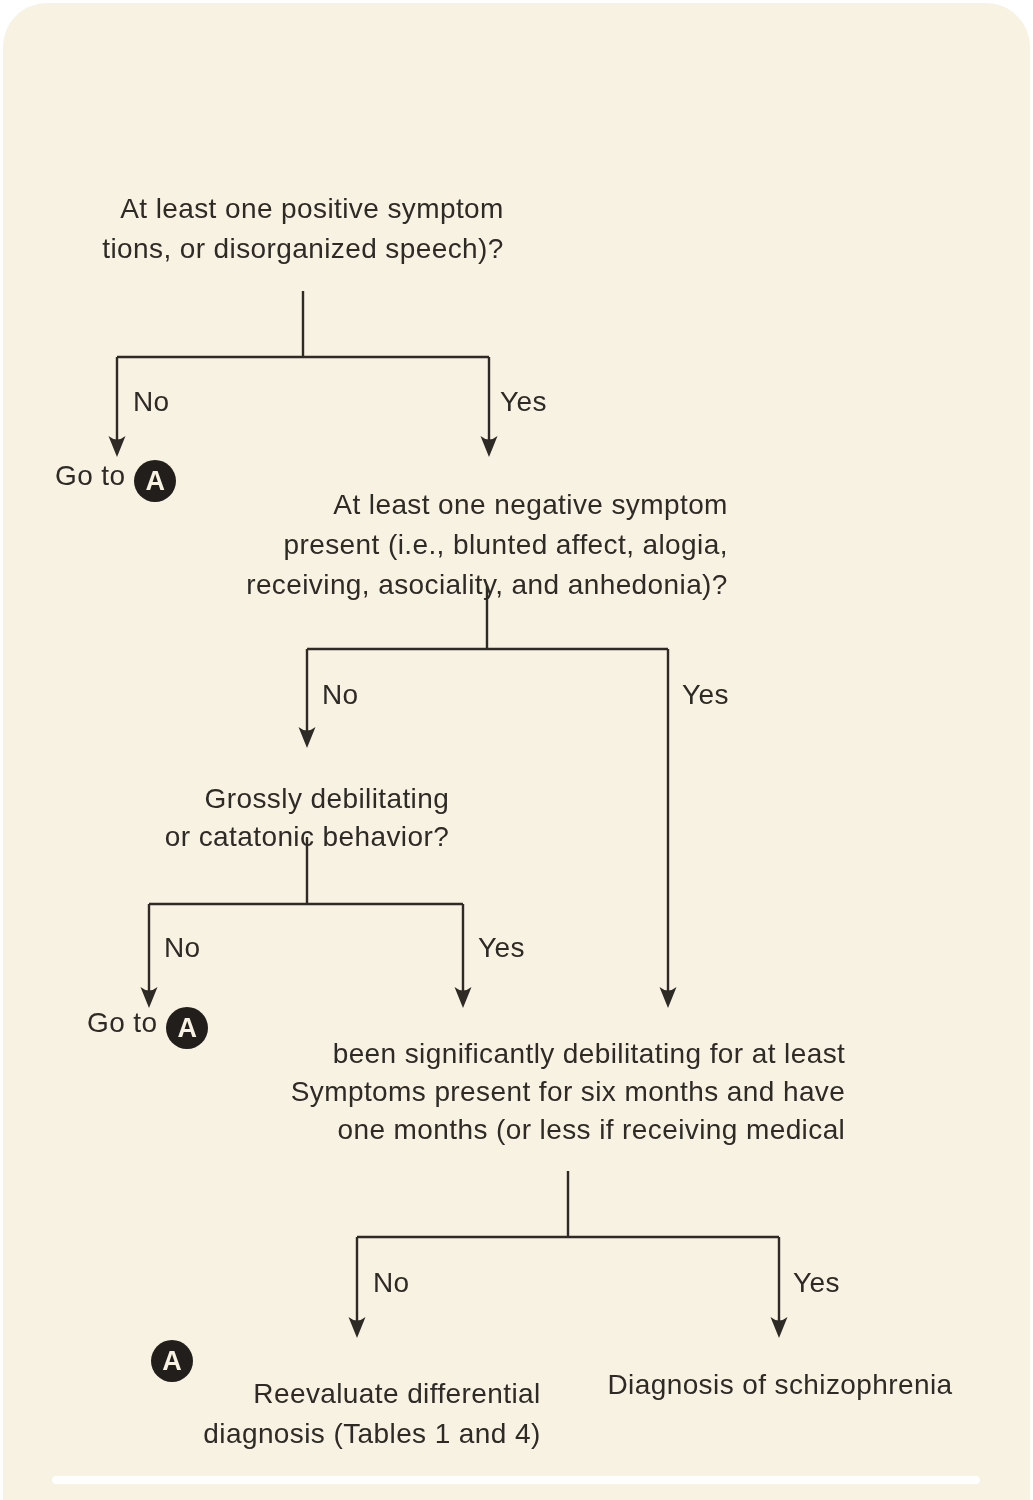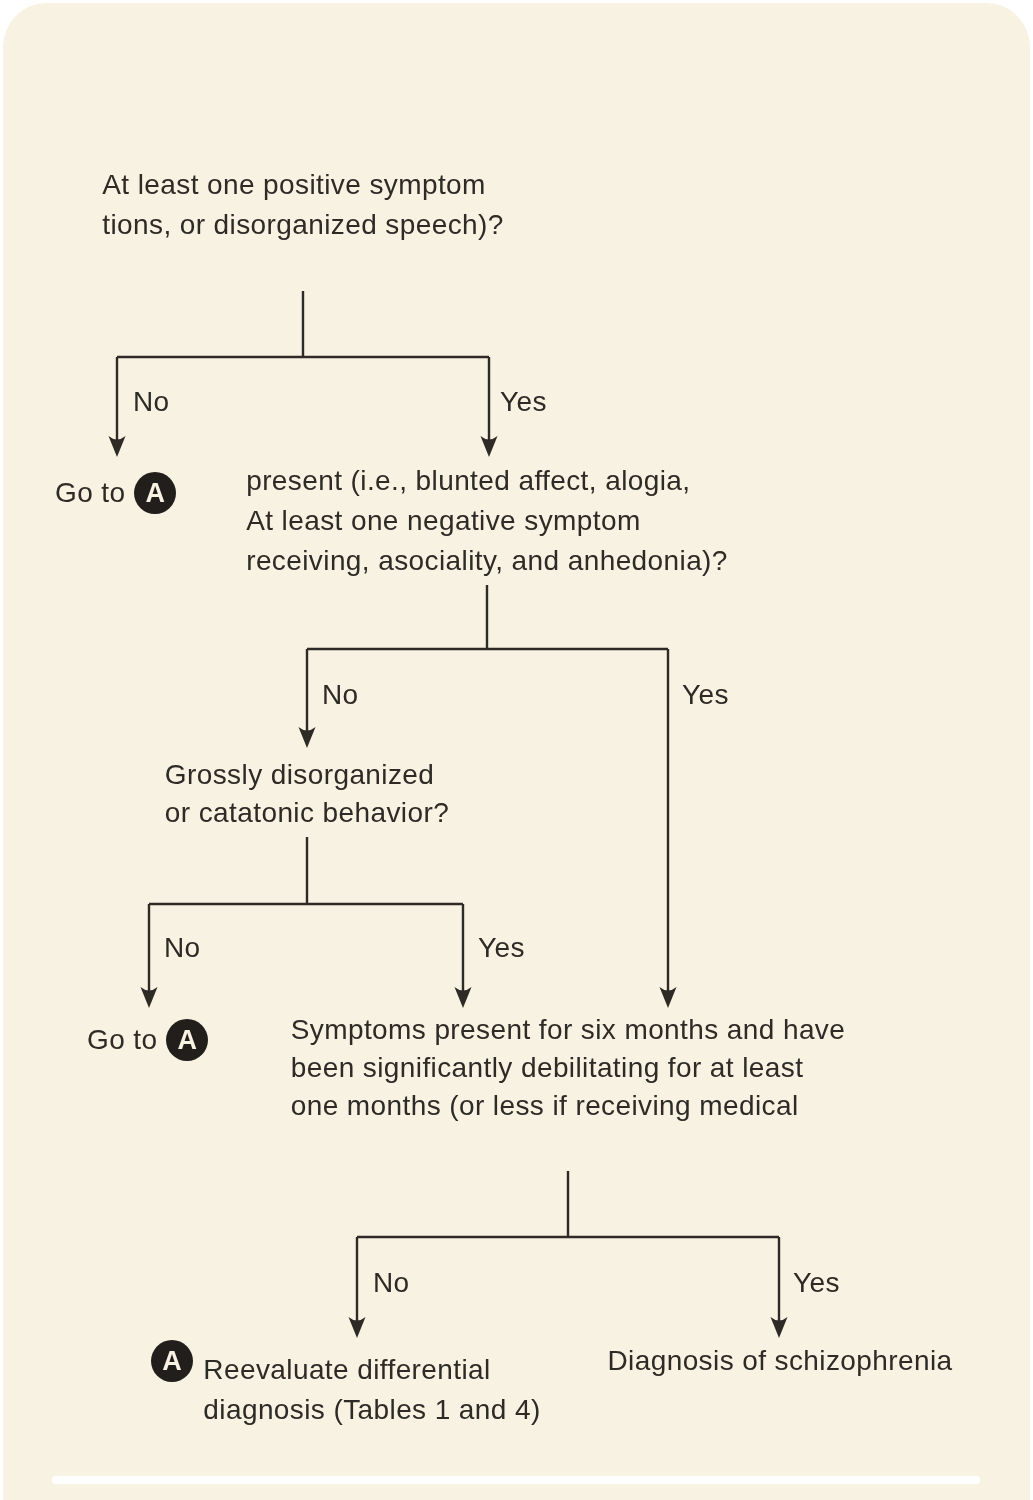--- a/index.html
+++ b/index.html
@@ -32,30 +32,28 @@
   }
   .connectors .ln { stroke: currentColor; stroke-width: 2.4; fill: none; }
   .connectors .ah { fill: currentColor; stroke: none; }
   .node {
     position: absolute;
     color: var(--ink);
     font-size: 28px;
     letter-spacing: 0.4px;
     white-space: nowrap;
   }
-  .q { text-align: left; transform: translateX(-50%); }
+  .q { text-align: right; transform: translateX(-50%); margin-top: 24px; }
   .lh40 { line-height: 40px; }
   .lh38 { line-height: 38px; }
   .label { line-height: 38px; }
   .goto {
     display: flex;
-    align-items: center;
     gap: 9px;
     height: 42px;
-    margin-top: 12px;
   }
   .badge {
     width: 42px; height: 42px;
     border-radius: 50%;
     background: var(--badge_bg);
     color: var(--badge_fg);
     font-size: 27px;
     font-weight: bold;
     display: flex;
     align-items: center;
@@ -105,44 +103,44 @@
 
 <div class="node label" style="left:133px; top:383px;">No</div>
 <div class="node label" style="left:500px; top:383px;">Yes</div>
 
 <div class="node goto" style="left:55px; top:460px;">
   <span>Go to</span>
   <span class="badge">A</span>
 </div>
 
 <div class="node q lh40" style="left:487px; top:461px;">
+  <div>At least one negative symptom</div>
   <div>present (i.e., blunted affect, alogia,</div>
-  <div>At least one negative symptom</div>
   <div>receiving, asociality, and anhedonia)?</div>
 </div>
 
 <div class="node label" style="left:322px; top:676px;">No</div>
 <div class="node label" style="left:682px; top:676px;">Yes</div>
 
 <div class="node q lh38" style="left:307px; top:756px;">
-  <div>Grossly disorganized</div>
+  <div>Grossly debilitating</div>
   <div>or catatonic behavior?</div>
 </div>
 
 <div class="node label" style="left:164px; top:929px;">No</div>
 <div class="node label" style="left:478px; top:929px;">Yes</div>
 
 <div class="node goto" style="left:87px; top:1007px;">
   <span>Go to</span>
   <span class="badge">A</span>
 </div>
 
 <div class="node q lh38" style="left:568px; top:1011px;">
+  <div>been significantly debilitating for at least</div>
   <div>Symptoms present for six months and have</div>
-  <div>been significantly debilitating for at least</div>
   <div>one months (or less if receiving medical</div>
 </div>
 
 <div class="node label" style="left:373px; top:1264px;">No</div>
 <div class="node label" style="left:793px; top:1264px;">Yes</div>
 
 <span class="badge badge-abs" style="left:151px; top:1340px;">A</span>
 <div class="node q lh40" style="left:372px; top:1350px;">
   <div>Reevaluate differential</div>
   <div>diagnosis (Tables 1 and 4)</div>

